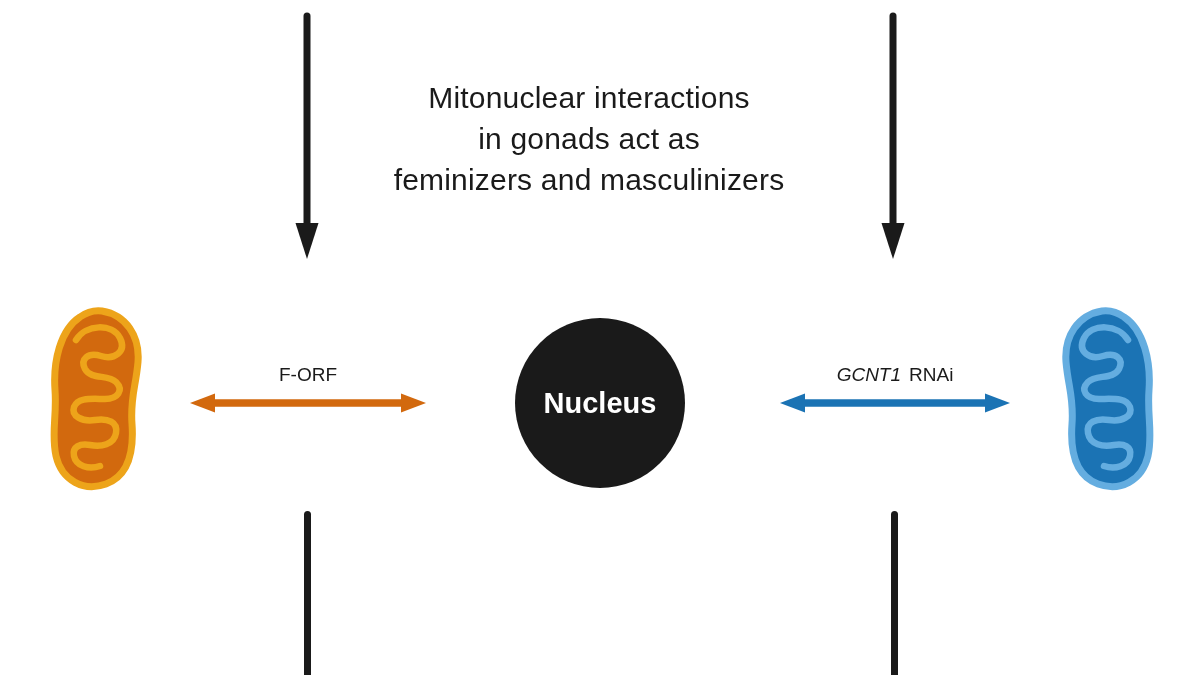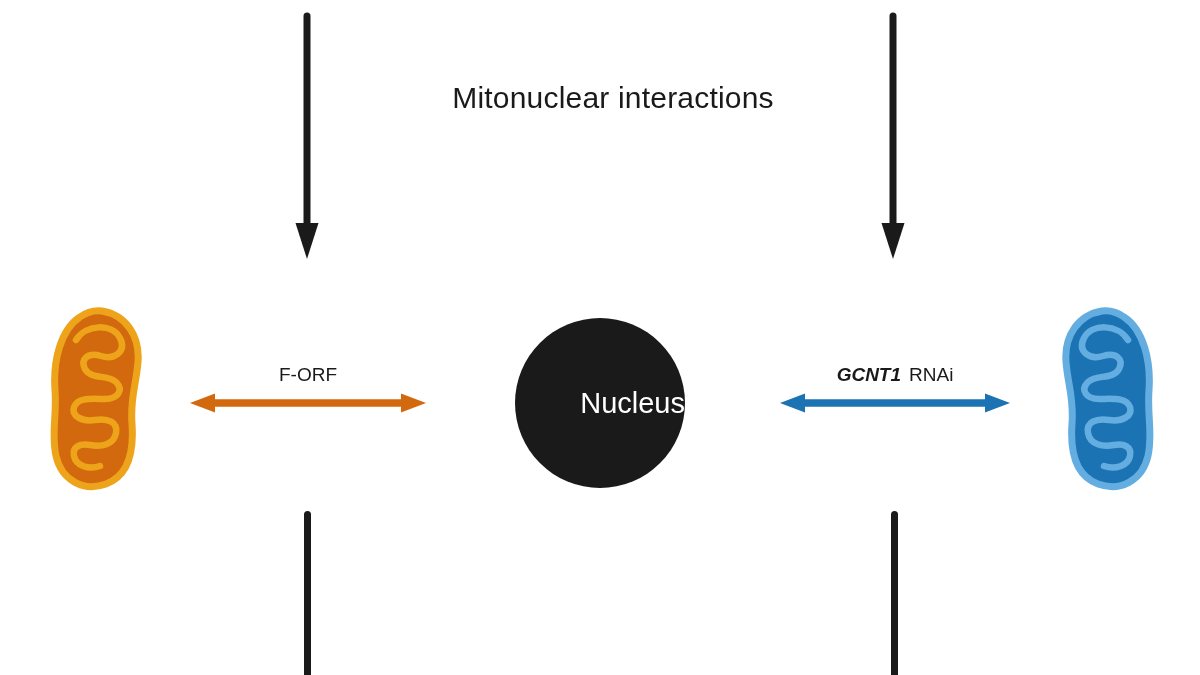--- a/index.html
+++ b/index.html
@@ -23,31 +23,32 @@
     font-size: 30px;
     line-height: 41px;
     letter-spacing: 0.2px;
   }
   .pathway-label {
     text-align: center;
     font-size: 19px;
     line-height: 36px;
     white-space: nowrap;
   }
-  .italic { font-style: italic; font-weight: bold; }
+  .italic { font-style: italic; }
   .treatment { margin-left: 8px; margin-top: 10px; }
 
   .nucleus {
     width: 170px;
     height: 170px;
     border-radius: 50%;
     background: var(--color-ink, #1a1a1a);
     display: flex;
     align-items: center;
-    justify-content: flex-end;
+    justify-content: center;
+    font-weight: bold;
   }
   .nucleus-label {
     color: var(--color-nucleus-label, #ffffff);
     font-size: 29px;
   }
 
   .vline {
     width: 7px;
     background: var(--color-ink, #1a1a1a);
     border-radius: 4px 4px 0 0;
@@ -96,22 +97,24 @@
   <svg class="abs" style="left:292px; top:10px;" width="30" height="252" viewBox="0 0 30 252">
     <line x1="15" y1="6" x2="15" y2="216" class="ink-stroke" stroke-width="7" stroke-linecap="round"></line>
     <polygon points="15,249 3.5,213 26.5,213" class="ink-fill"></polygon>
   </svg>
 
   <svg class="abs" style="left:878px; top:10px;" width="30" height="252" viewBox="0 0 30 252">
     <line x1="15" y1="6" x2="15" y2="216" class="ink-stroke" stroke-width="7" stroke-linecap="round"></line>
     <polygon points="15,249 3.5,213 26.5,213" class="ink-fill"></polygon>
   </svg>
 
-  <div class="abs caption" style="left:308px; top:77px; width:610px;">
+  <div class="abs caption" style="left:284px; top:77px; width:610px;">
     <div>Mitonuclear interactions</div>
+    <div>in gonads act as</div>
+    <div>feminizers and masculinizers</div>
   </div>
 
   <svg class="abs" style="left:44px; top:306px;" width="106" height="186" viewBox="0 0 106 186">
     <path class="mito-orange-body" d="M 58,5 C 82,9 96,30 94,56 C 92,80 86,92 88,118 C 90,146 84,170 62,178
              C 40,186 18,175 12,150 C 7,128 13,110 11,84 C 9,56 16,24 36,11 C 43,6 50,4 58,5 Z"></path>
     <path class="mito-orange-cristae" d="M 32,34 C 42,18 68,17 76,32 C 83,46 70,54 57,50 C 44,46 36,53 41,63
              C 47,74 64,68 72,76 C 80,84 74,93 61,93 C 48,93 34,91 30,101
              C 27,110 38,116 51,114 C 64,112 74,116 72,127 C 70,139 57,141 46,139
              C 36,137 28,141 30,150 C 32,160 45,164 56,160"></path>
   </svg>

